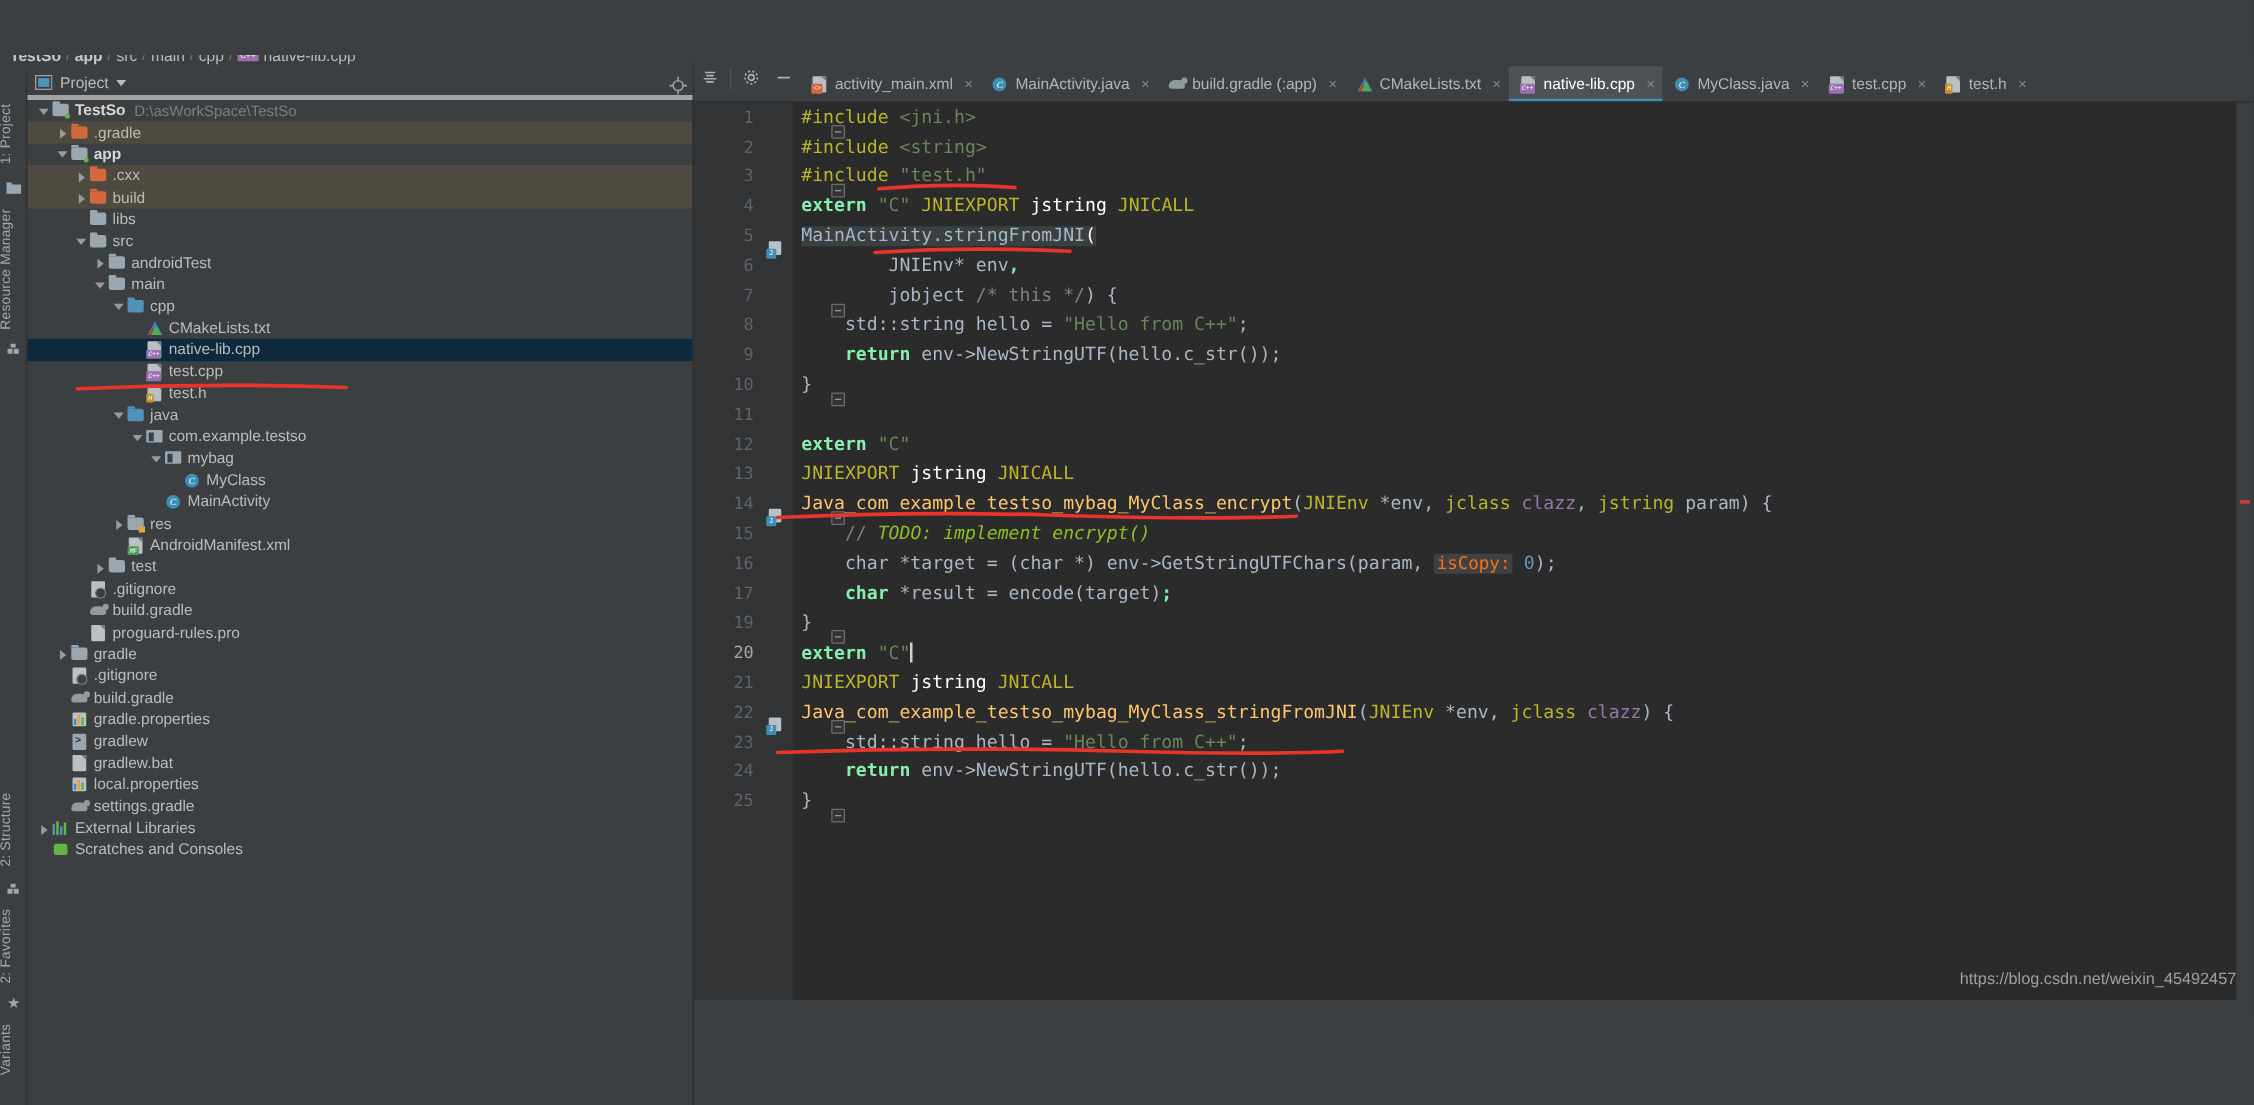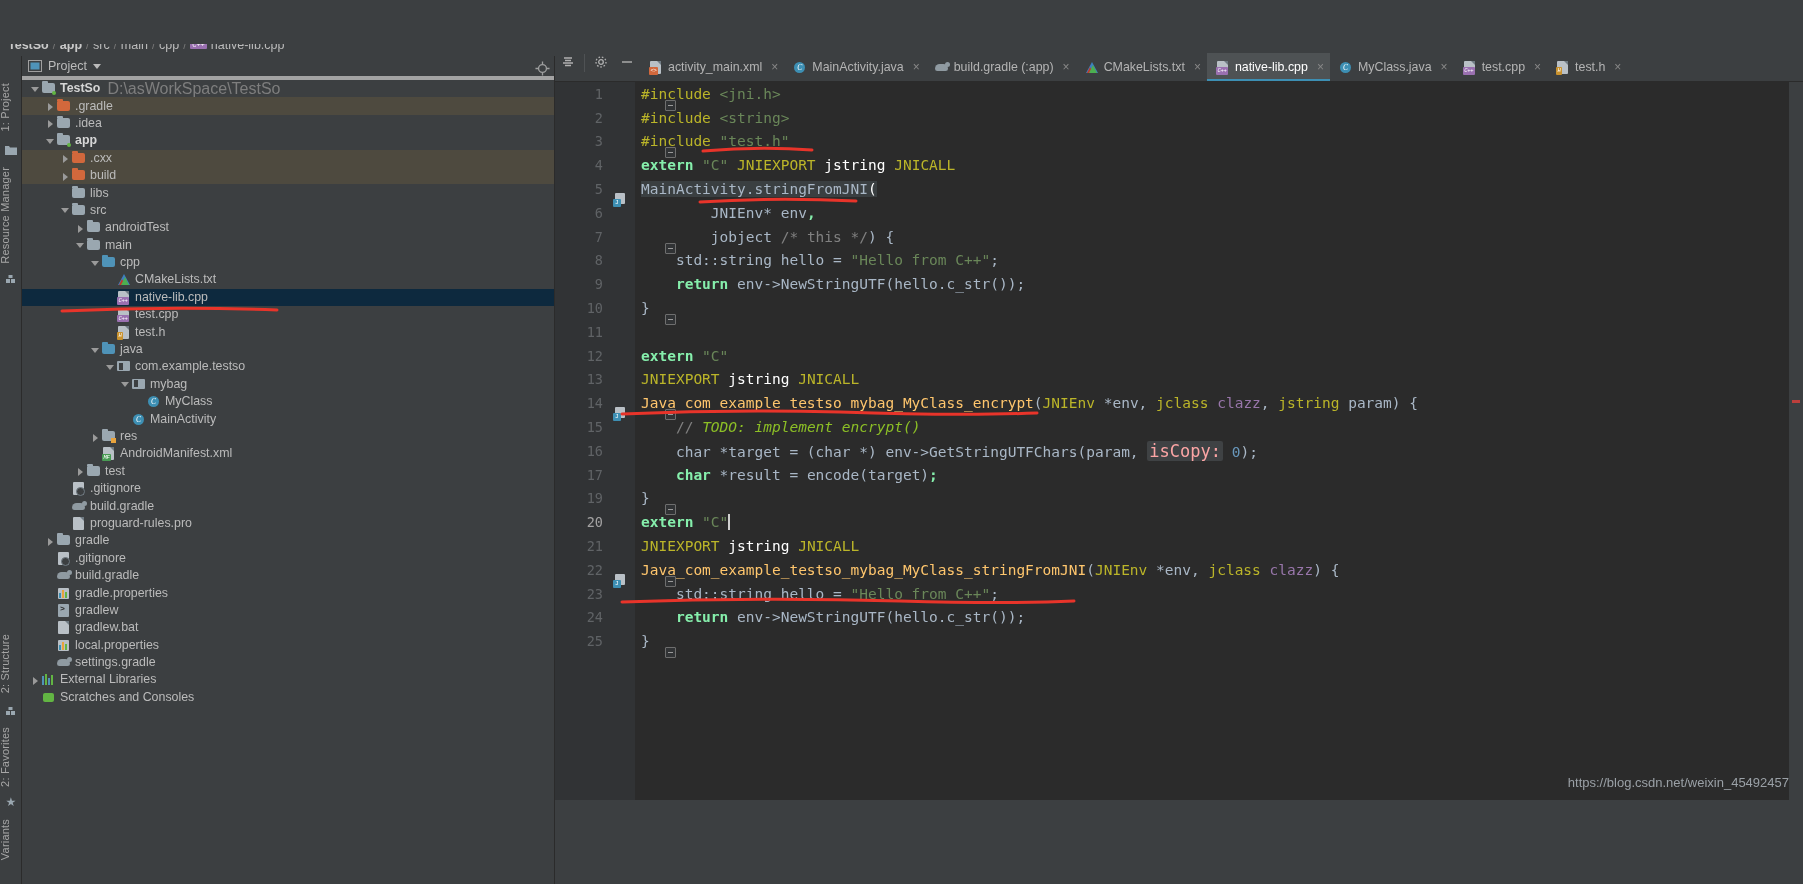--- a/index.html
+++ b/index.html
@@ -80,21 +80,21 @@
     content:''; position:absolute; left:3px; top:2px;
     border-left:5px solid #9a9a9a; border-top:4px solid transparent; border-bottom:4px solid transparent;
   }
   .arrow.down::before {
     content:''; position:absolute; left:1px; top:3px;
     border-top:5px solid #9a9a9a; border-left:4px solid transparent; border-right:4px solid transparent;
   }
   .ico { width: 15px; height: 15px; flex: 0 0 15px; margin-right: 4px; position: relative; }
   .lbl { line-height: 17px; }
   .lbl.bold { font-weight: bold; color: #d6d6d6; }
-  .sub { color: #7e7e7e; margin-left: 7px; font-size: 16px; }
+  .sub { color: #7e7e7e; margin-left: 7px; font-size: 12px; }
 
   
   .f-folder { position:absolute; left:1px; top:2px; width:13px; height:10px; border-radius:1px 2px 2px 2px; }
   .f-folder::before { content:''; position:absolute; left:0; top:-2px; width:5.5px; height:2.5px; border-radius:1px 1px 0 0; background:inherit; }
   .fc-grey  { background:#9aa7b0; }
   .fc-orange{ background:#d2683c; }
   .fc-blue  { background:#4f93b8; }
   .dot-green { position:absolute; right:0px; bottom:1px; width:4px;height:4px;border-radius:50%;background:#62b543; }
   .res-lines { position:absolute; right:0px; bottom:1px; width:5px;height:5px;background:#e8a33d; }
 
@@ -201,21 +201,21 @@
   .c  { color: #808080; }   
   .tdo{ color: #8cbf26; font-style: italic; }
   .m  { color: #bbb529; }   
   .d  { color: #a9b7c6; }   
   .fn { color: #ffc66d; }   
   .pr { color: #9876aa; }   
   .n  { color: #6897bb; }   
   .w  { color: #ffffff; }   
 
   .hint {
-    background:#3f4244; color:#fca5a5; border-radius:2px; padding:0 2px; font-size:17px;
+    background:#3f4244; color:#f97316; border-radius:2px; padding:0 2px; font-size:14px;
   }
   .caret-sel { background:#3a3f41; }
 
   .jmark {
     position:absolute; left:6px; top:4px; width:14px; height:14px;
   }
   .jmark .pg { position:absolute; left:2px; top:0; width:10px;height:11px;background:#b9c0c6;border-radius:1px; }
   .jmark .bd { position:absolute; left:0px; bottom:0px; background:#3d8fb3; color:#fff;
     font-size:6px; line-height:6px; padding:1px 2px; border-radius:1px; font-family:"Liberation Mono",monospace;}
 
@@ -309,27 +309,20 @@
           <span class="sub">D:\asWorkSpace\TestSo</span>
         </div>
         <div class="row hl" style="padding-left: 23px;">
           <span class="arrow right"></span>
           <span class="ico">
             <i class="f-folder fc-orange"></i>
           </span>
           <span class="lbl">.gradle</span>
         </div>
         <div class="row" style="padding-left: 23px;">
-          <span class="arrow right"></span>
-          <span class="ico">
-            <i class="f-folder fc-grey"></i>
-          </span>
-          <span class="lbl">.idea</span>
-        </div>
-        <div class="row" style="padding-left: 23px;">
           <span class="arrow down"></span>
           <span class="ico">
             <i class="f-folder fc-grey"></i>
             <i class="dot-green"></i>
           </span>
           <span class="lbl bold">app</span>
         </div>
         <div class="row hl" style="padding-left: 38px;">
           <span class="arrow right"></span>
           <span class="ico">

